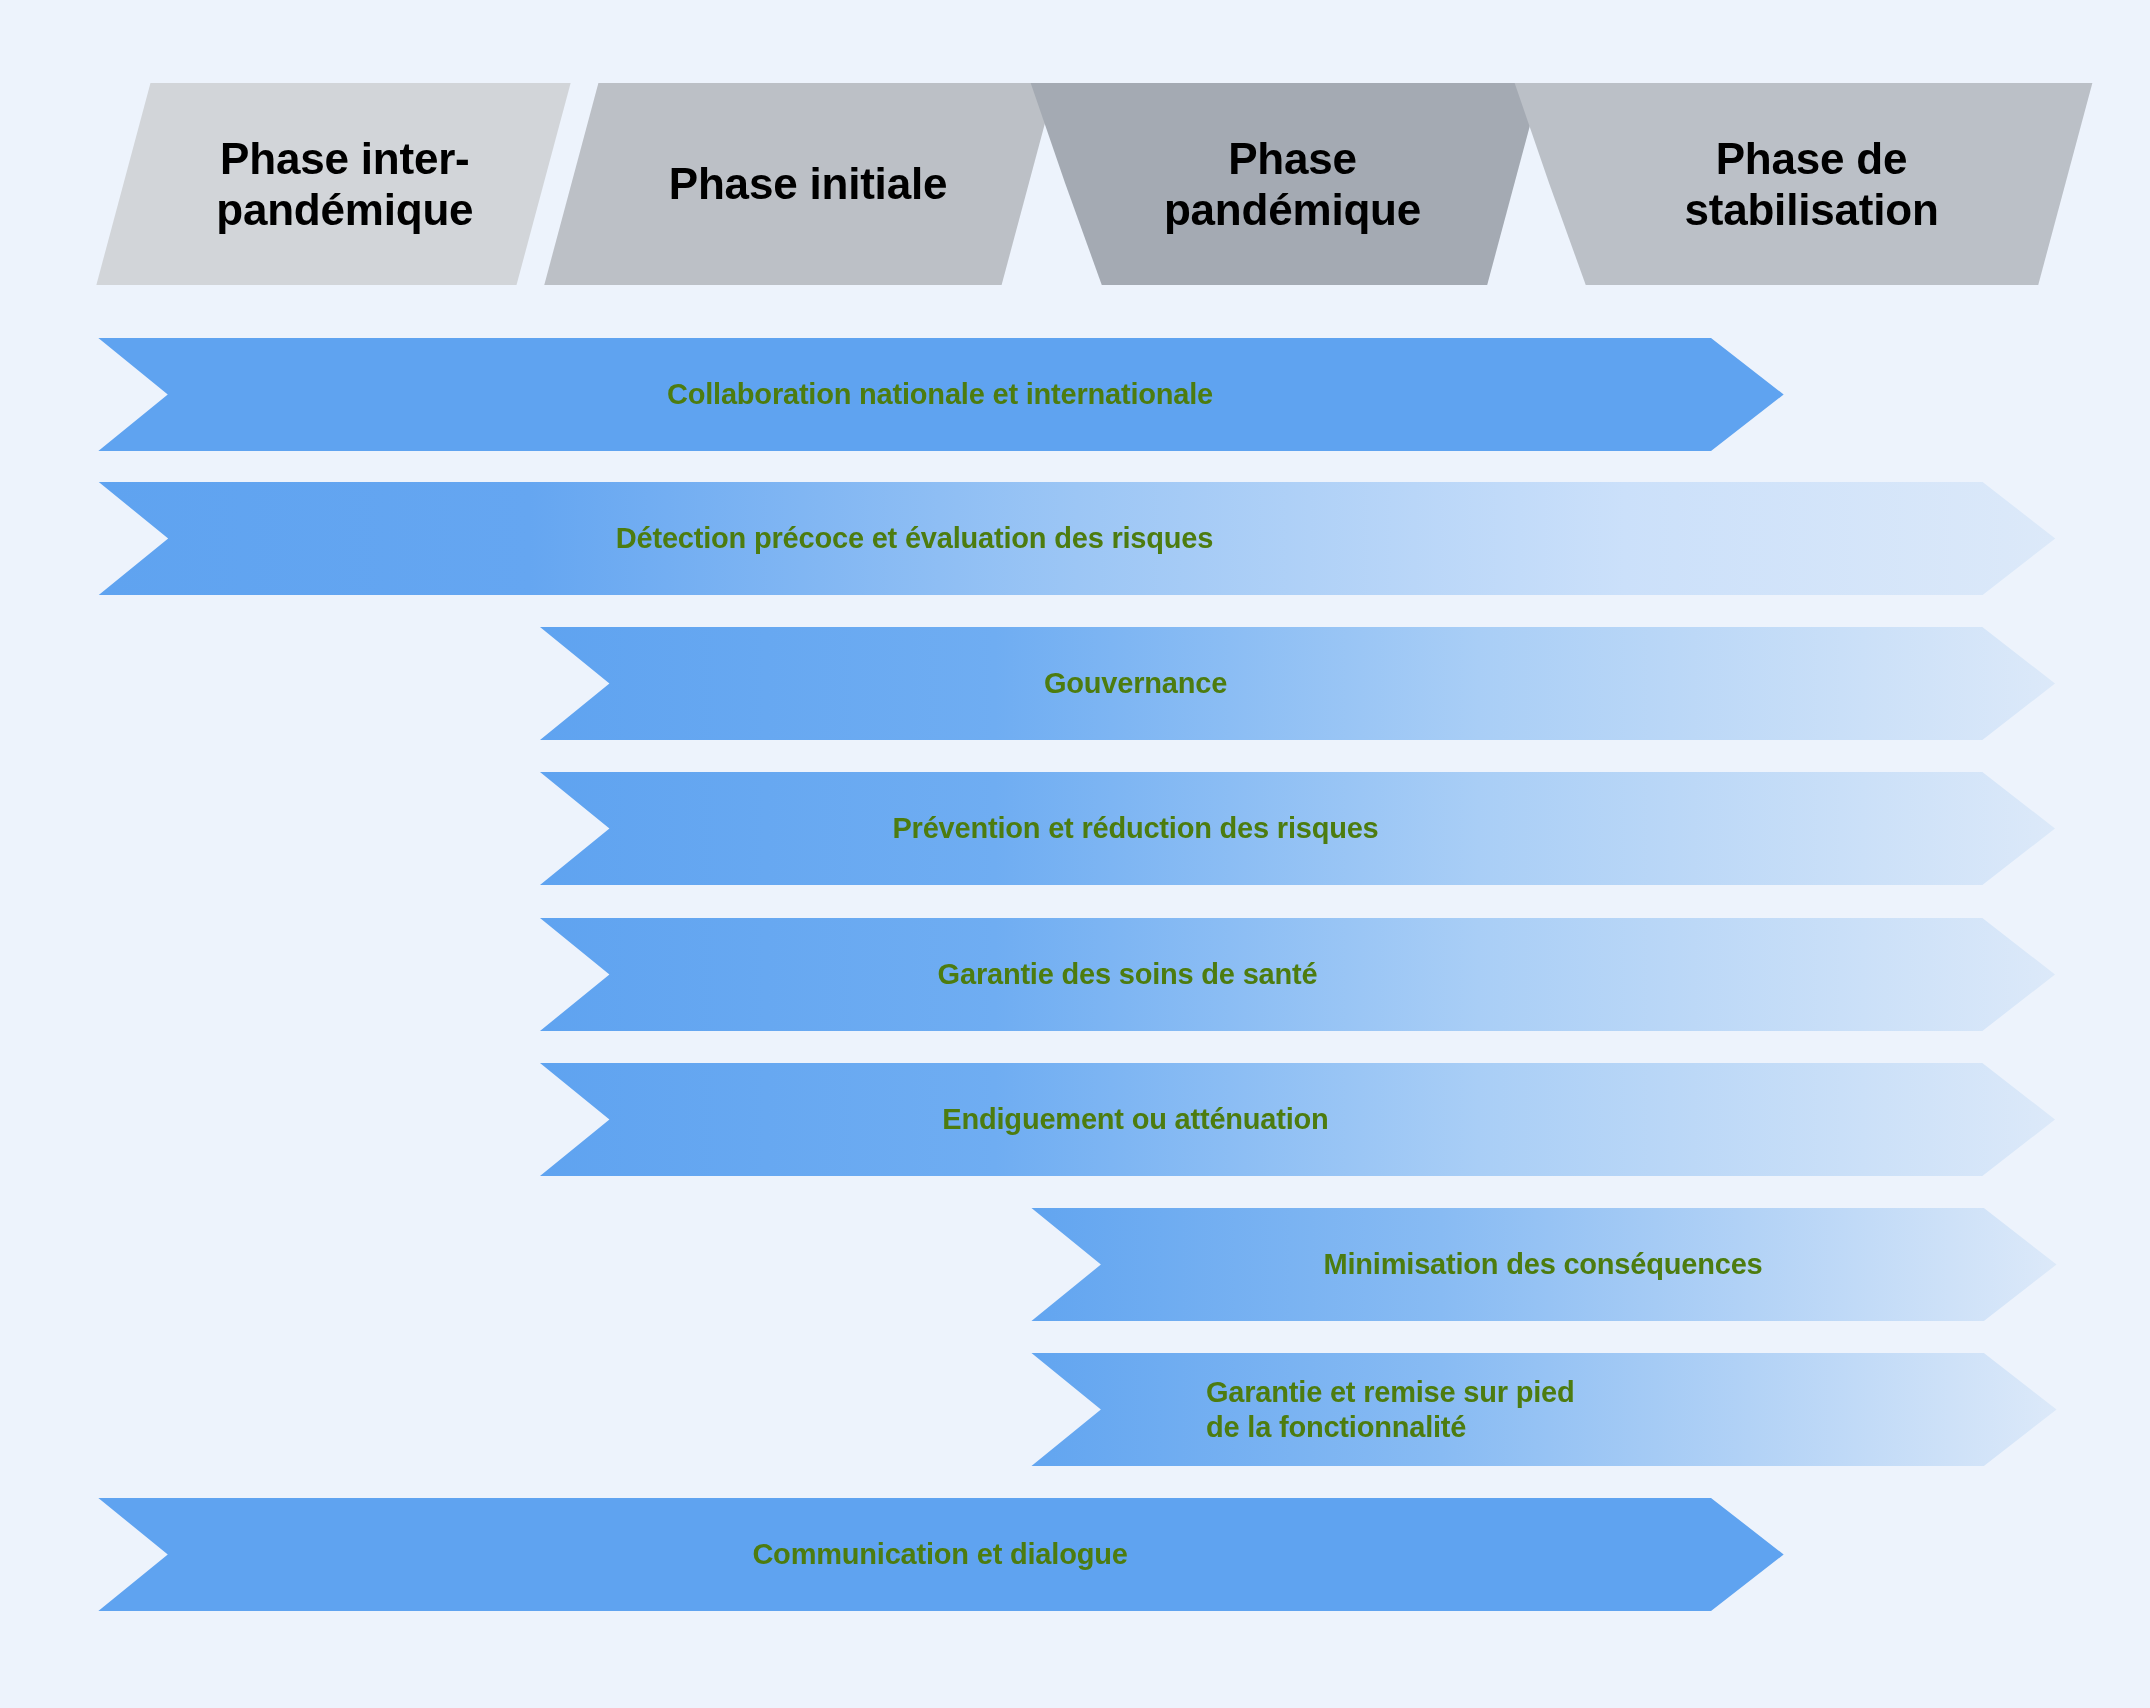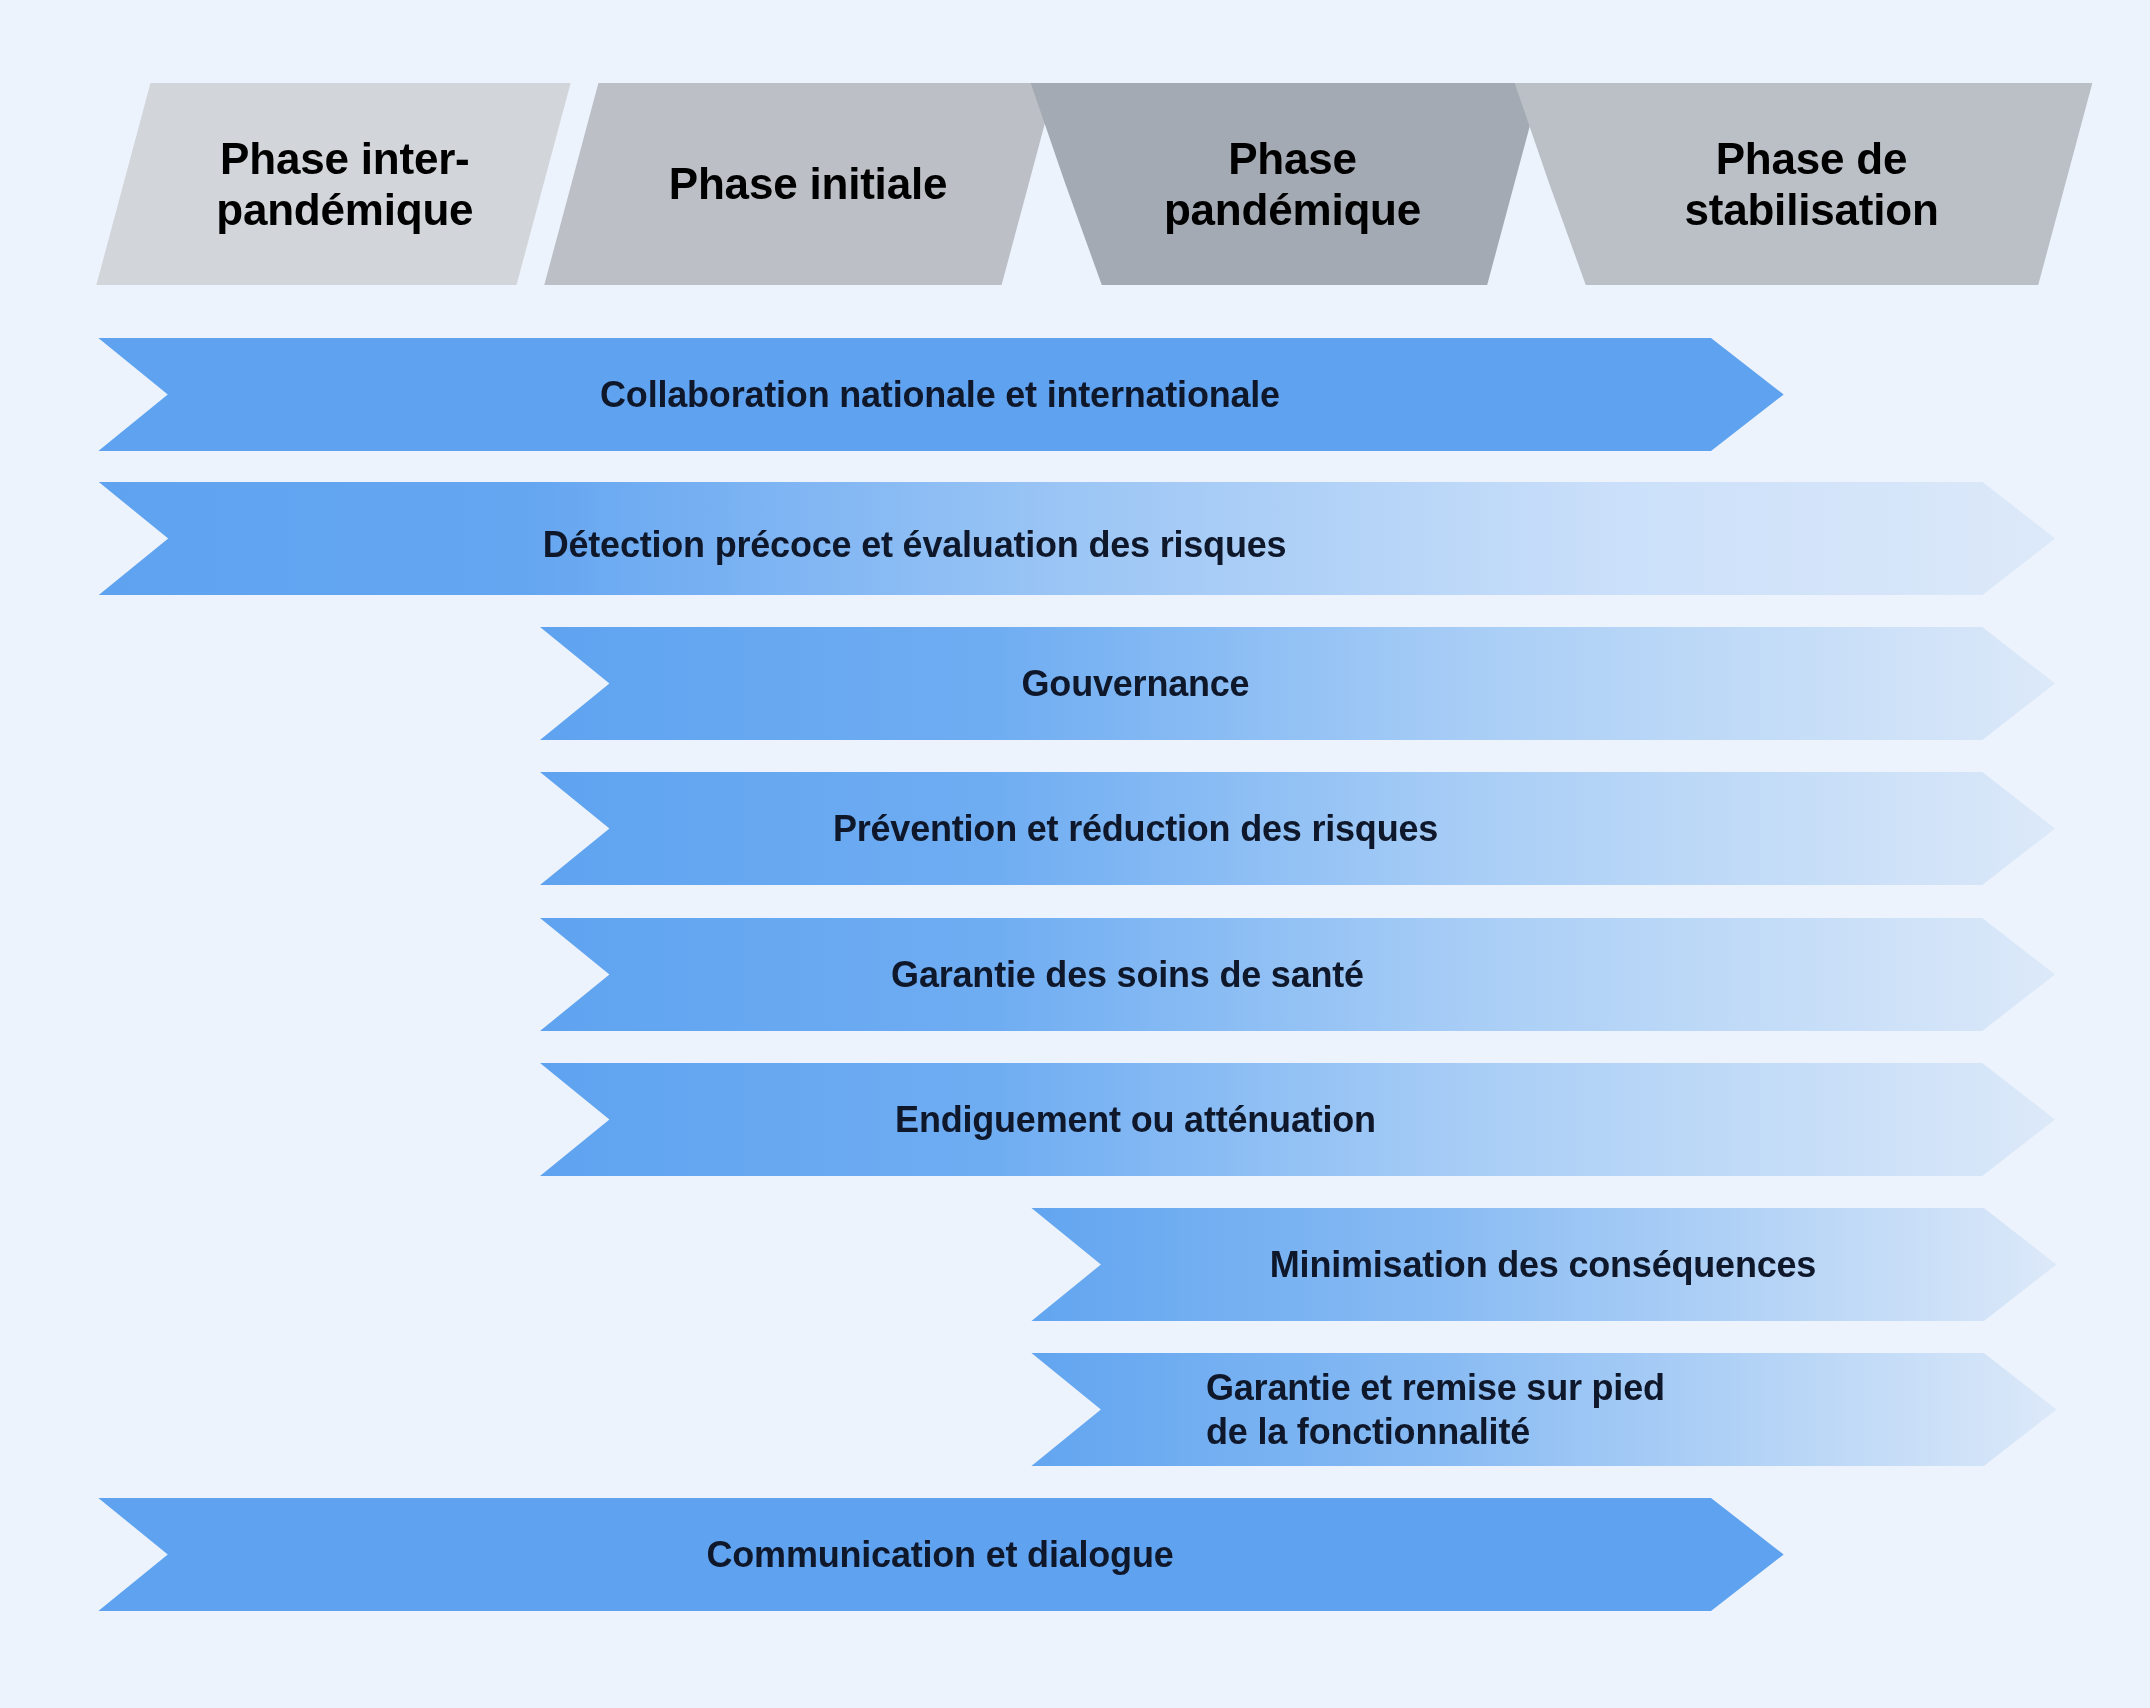--- a/index.html
+++ b/index.html
@@ -51,23 +51,23 @@
 
   
   .band {
     position: absolute;
     height: 0;
   }
   .band .band-label {
     position: absolute;
     z-index: 3;
     font-weight: bold;
-    font-size: 36px;
+    font-size: 29px;
     line-height: 1.2;
-    color: #0f172a;
+    color: #4d7c0f;
     letter-spacing: -0.2px;
     white-space: pre-line;
     text-align: center;
   }
   svg { display: block; }
 </style>
 </head>
 <body>
 
 <div id="canvas">
@@ -133,21 +133,21 @@
     <svg width="1690" height="113" viewBox="0 0 2088 140">
       <polygon points="0,0 1998,0 2088,70 1998,140 0,140 86,70" fill="#5fa3f0"></polygon>
     </svg>
     <div class="band-label" style="left:70px; top:0; width:1548px; height:113px; display:flex; align-items:center; justify-content:center;">Collaboration nationale et internationale</div>
   </div>
 
   <div class="band" style="left:96px; top:482px;">
     <svg width="1962" height="113" viewBox="0 0 2424 140">
       <polygon points="0,0 2334,0 2424,70 2334,140 0,140 86,70" fill="url(#gradFull)"></polygon>
     </svg>
-    <div class="band-label" style="left:70px; top:6px; width:1497px; height:113px; display:flex; align-items:center; justify-content:center;">Détection précoce et évaluation des risques</div>
+    <div class="band-label" style="left:70px; top:0; width:1497px; height:113px; display:flex; align-items:center; justify-content:center;">Détection précoce et évaluation des risques</div>
   </div>
 
   <div class="band" style="left:538px; top:627px;">
     <svg width="1519" height="113" viewBox="0 0 1877 140">
       <polygon points="0,0 1787,0 1877,70 1787,140 0,140 86,70" fill="url(#gradMid)"></polygon>
     </svg>
     <div class="band-label" style="left:70px; top:0; width:1055px; height:113px; display:flex; align-items:center; justify-content:center;">Gouvernance</div>
   </div>
 
   <div class="band" style="left:538px; top:772px;">

